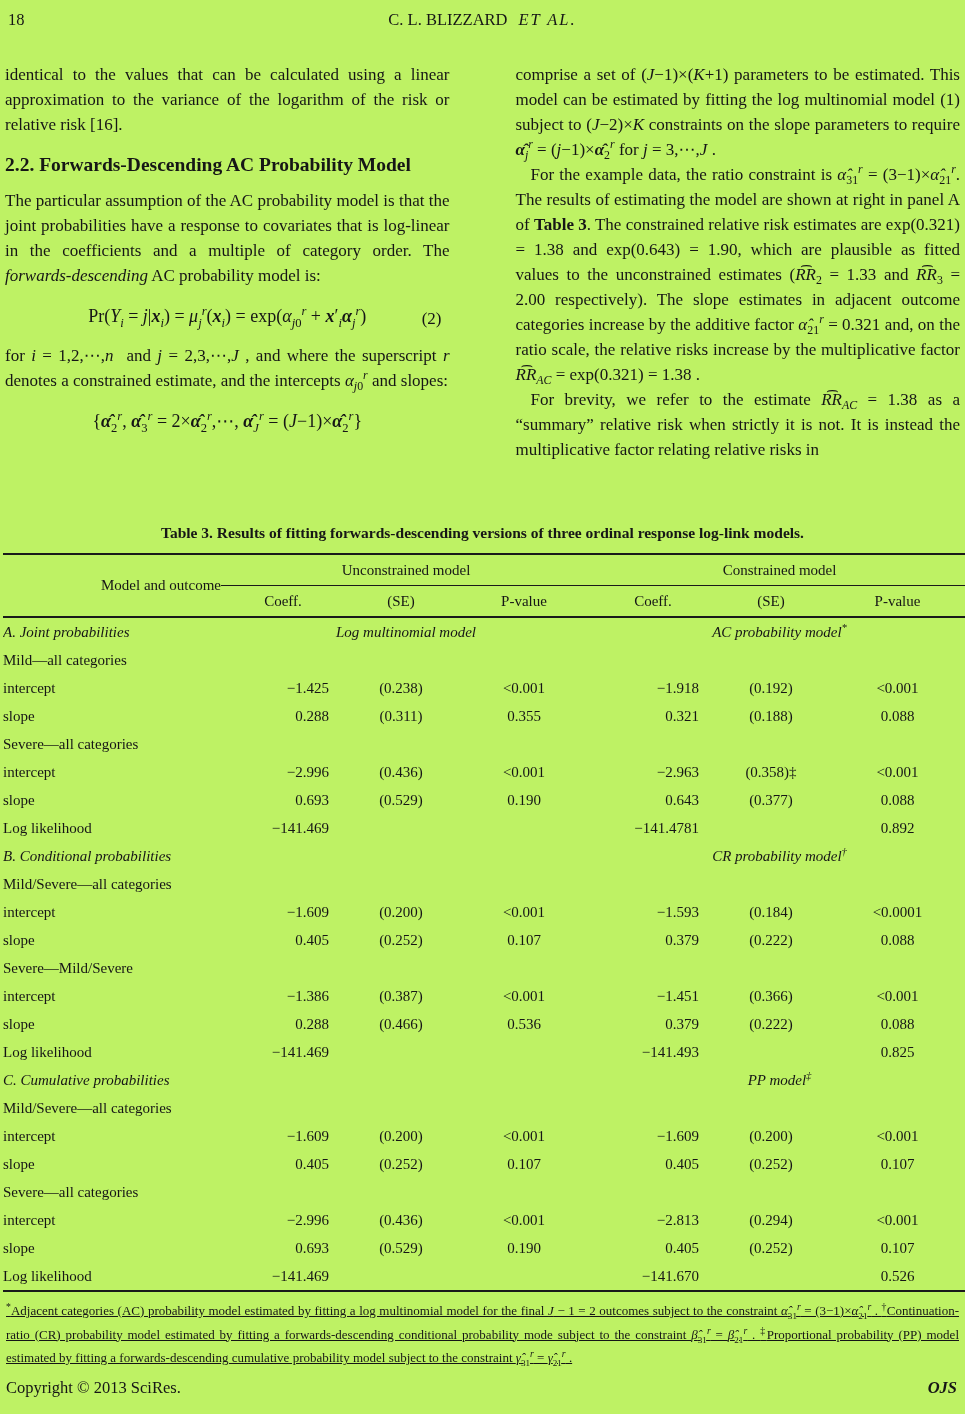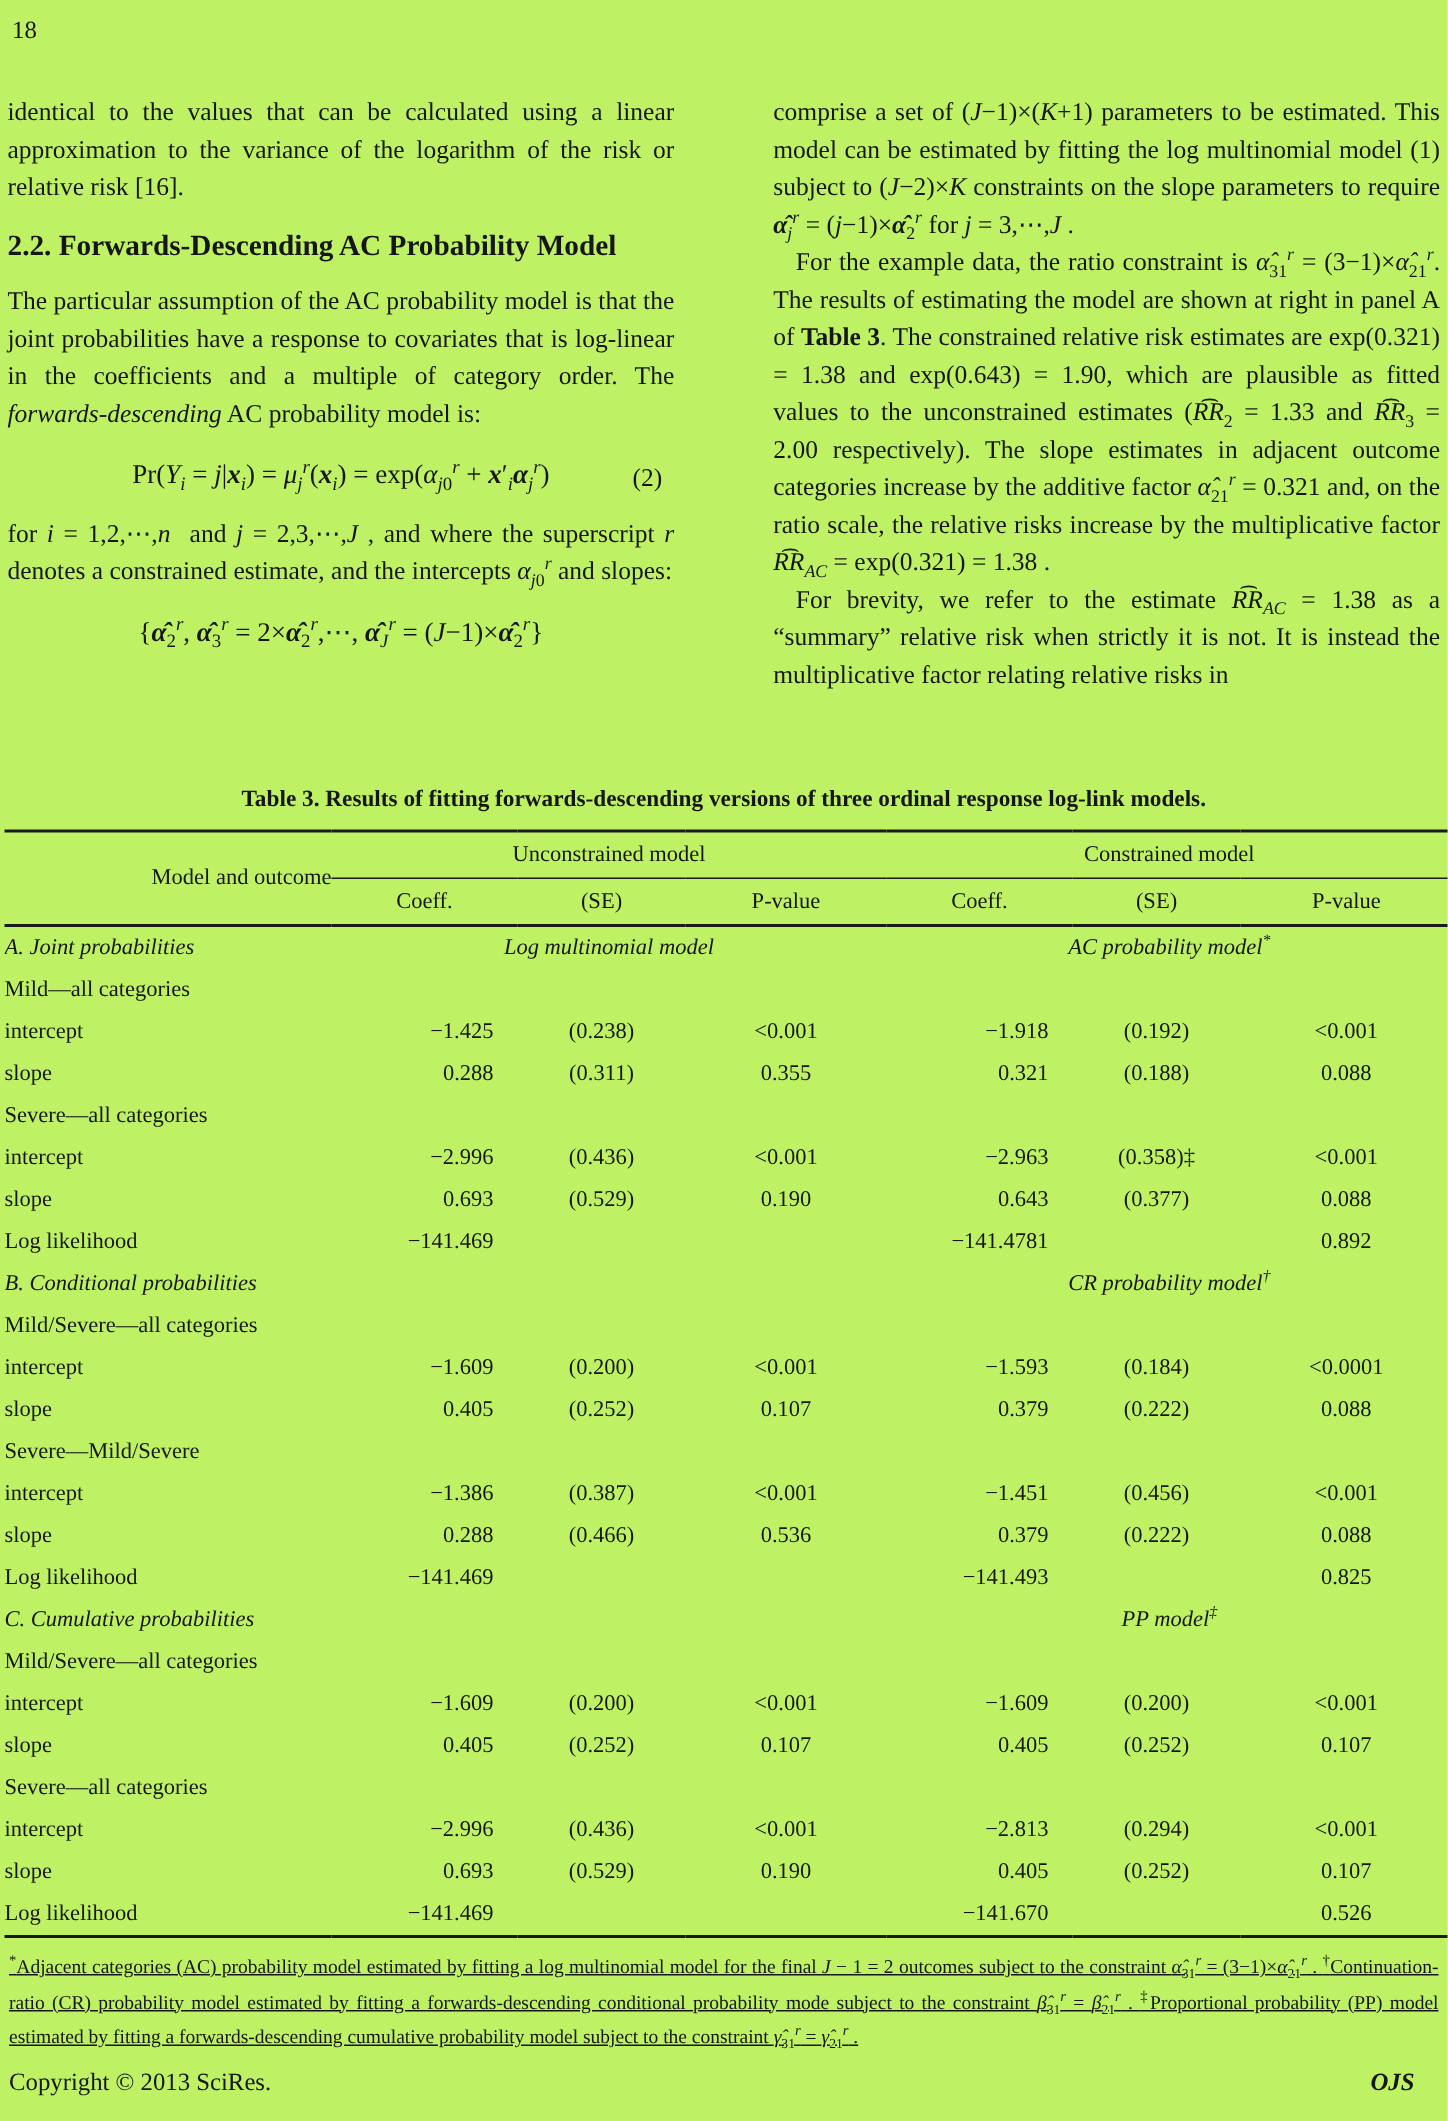--- a/index.html
+++ b/index.html
@@ -34,30 +34,33 @@
   td.panel-title{font-style:italic;padding-left:2px;}
   td.group-name{padding-left:20px;}
   td.row-label{padding-left:38px;}
   td.loglik-label{padding-left:20px;}
   td.model-label{font-style:italic;text-align:center;}
   td.val.coeff{text-align:right;padding-right:16px;}
   td.val.mid{text-align:center;}
   
   .footnote{font-size:13px;line-height:23.5px;text-align:justify;margin-top:7px;padding:0 3px;text-decoration:underline;}
   .footnote sup{font-size:75%;}
-  .footer{position:absolute;left:6px;right:22px;bottom:16px;display:flex;justify-content:space-between;font-size:16.5px;}
+  .footer{position:absolute;left:6px;right:8px;bottom:16px;display:flex;justify-content:space-between;font-size:16.5px;}
   .footer .ojs{font-weight:bold;font-style:italic;}
 </style>
 </head>
 <body>
 
 <div class="page">
 
   <div class="hdr">
     <span class="pagenum">18</span>
+    <div class="runhead">
+      <span>C. L. BLIZZARD</span><span class="etal">ET AL.</span>
+    </div>
   </div>
 
   <div class="columns">
     <div class="col">
       <p>identical to the values that can be calculated using a linear approximation to the variance of the logarithm of the risk or relative risk [16].</p>
       <h2 class="section">2.2. Forwards-Descending AC Probability Model</h2>
       <p>The particular assumption of the AC probability model is that the joint probabilities have a response to covariates that is log-linear in the coefficients and a multiple of category order. The <i>forwards-descending</i> AC probability model is:</p>
       <div class="eq">
         <span>Pr(<i>Y<sub>i</sub></i> = <i>j</i>|<b><i>x</i></b><sub><i>i</i></sub>) = <i>μ</i><sub><i>j</i></sub><sup><i>r</i></sup>(<b><i>x</i></b><sub><i>i</i></sub>) = exp(<i>α</i><sub><i>j</i>0</sub><sup><i>r</i></sup> + <b><i>x</i></b>′<sub><i>i</i></sub><b><i>α</i></b><sub><i>j</i></sub><sup><i>r</i></sup>)</span>
         <span class="eqno">(2)</span>
@@ -186,21 +189,21 @@
         </tr>
         <tr>
           <td class="label group-name" colspan="7">Severe—Mild/Severe</td>
         </tr>
         <tr>
           <td class="label row-label">intercept</td>
           <td class="val coeff">−1.386</td>
           <td class="val mid">(0.387)</td>
           <td class="val mid">&lt;0.001</td>
           <td class="val coeff">−1.451</td>
-          <td class="val mid">(0.456)</td>
+          <td class="val mid">(0.366)</td>
           <td class="val mid">&lt;0.001</td>
         </tr>
         <tr>
           <td class="label row-label">slope</td>
           <td class="val coeff">0.288</td>
           <td class="val mid">(0.466)</td>
           <td class="val mid">0.536</td>
           <td class="val coeff">0.379</td>
           <td class="val mid">(0.222)</td>
           <td class="val mid">0.088</td>

